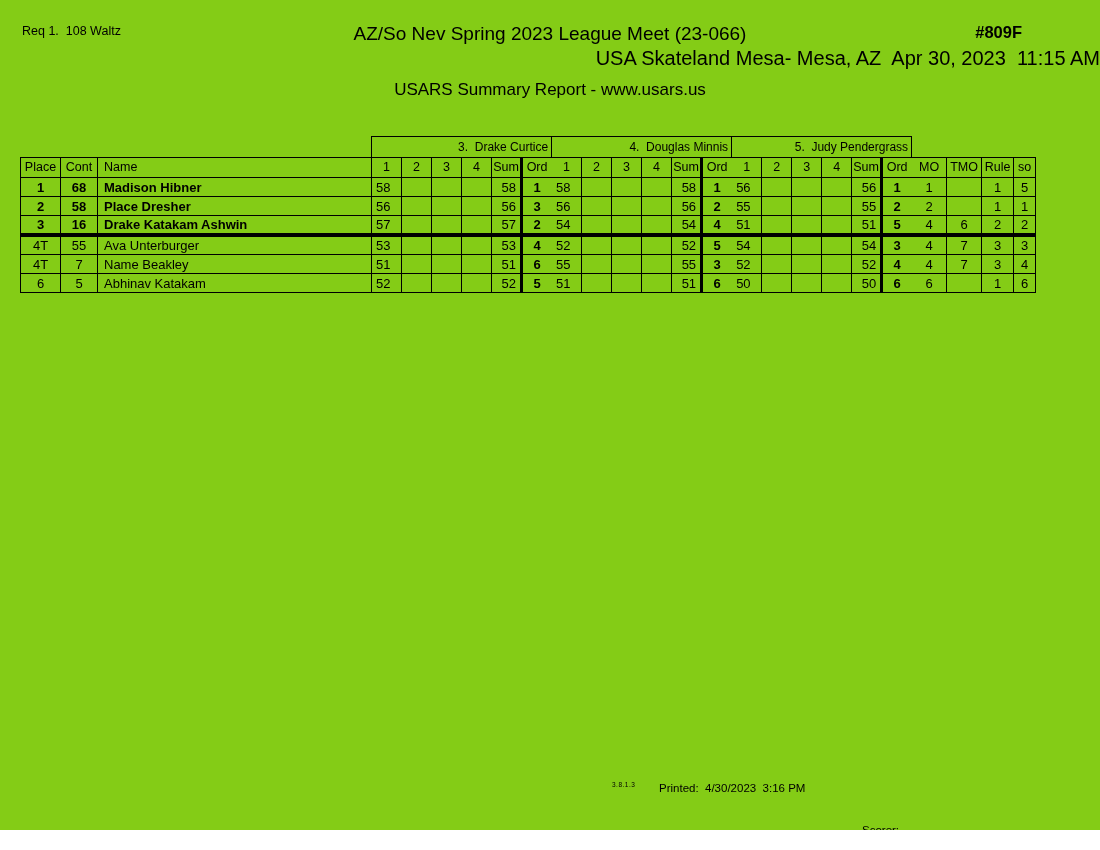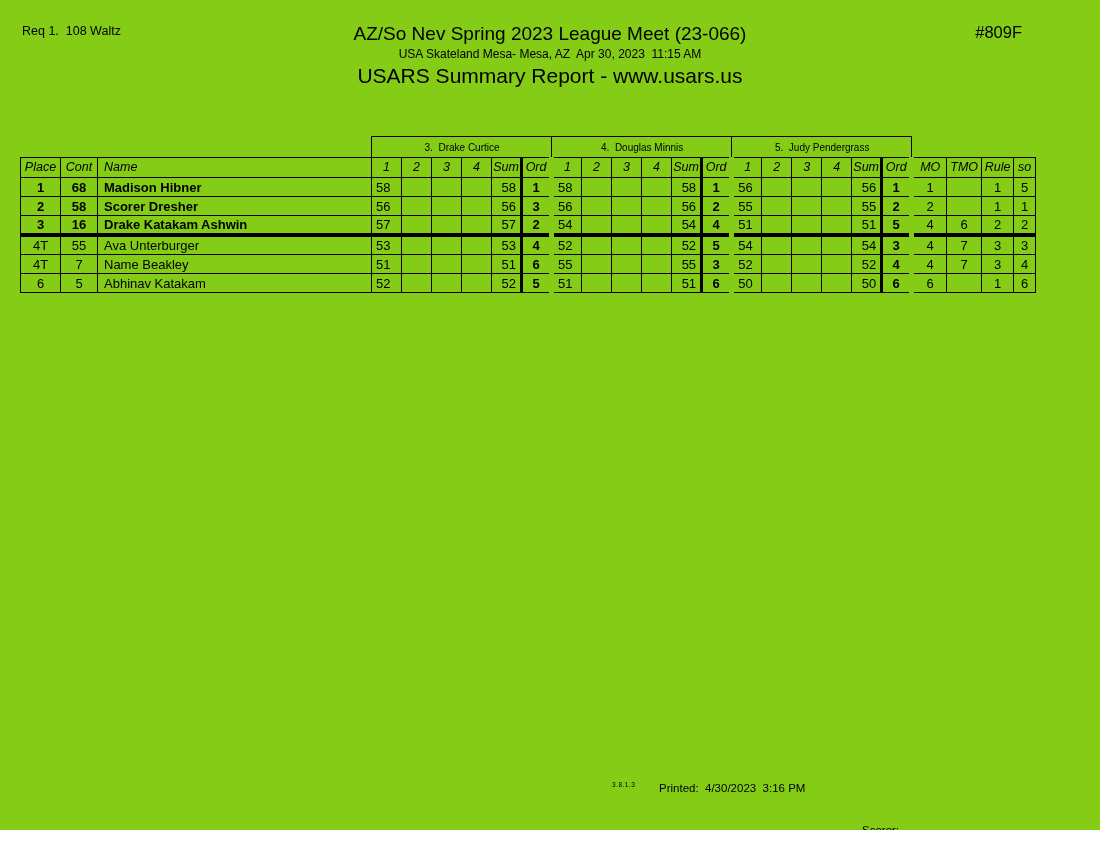--- a/index.html
+++ b/index.html
@@ -1,41 +1,41 @@
 <!DOCTYPE html>
 <html><head>
 <meta charset="utf-8">
 <style>
   * { margin:0; padding:0; box-sizing:border-box; }
   html,body { width:1100px; height:850px; background:#ffffff; color:#000000;
     font-family:"Liberation Sans", sans-serif; }
   #page { position:relative; width:1100px; height:830px; background:#84cc16; overflow:hidden;padding-left:12px; }
 
   .req-label { position:absolute; left:22px; top:24px; font-size:12.5px; white-space:pre; }
-  .meet-number { position:absolute; right:78px; top:23px; font-size:16.5px; font-weight:normal; }
+  .meet-number { position:absolute; right:78px; top:23px; font-size:16.5px; font-weight:bold; }
 
   .header-block { position:absolute; left:0; top:23px; width:1100px; text-align:center; }
   .header-title  { font-size:19px; font-weight:normal; white-space:pre; }
-  .header-venue  { font-size:12px; margin-top:2px; white-space:pre; }
+  .header-venue  { font-size:20px; margin-top:2px; white-space:pre;text-align:right; }
   .header-event  { font-size:19px; font-weight:bold; margin-top:5px; white-space:pre; letter-spacing:0.5px; }
-  .header-report { font-size:21px; margin-top:3px; white-space:pre; }
+  .header-report { font-size:17px; margin-top:10px; white-space:pre; }
 
   table.results { position:absolute; left:20px; top:136px; width:1015px;
     border-collapse:collapse; table-layout:fixed; font-size:13px; }
   td, th { border:1px solid #000; padding:0 3px; height:19px; line-height:17px;
     overflow:hidden; white-space:nowrap; }
   tr.judges-row td { height:21px; }
-  th { font-weight:normal; font-size:12.5px; text-align:center; padding:0 1px; height:20px;font-style:italic; }
+  th { font-weight:normal; font-size:12.5px; text-align:center; padding:0 1px; height:20px; }
   td.spacer { border:none; background:transparent; }
-  td.judge { text-align:center; font-size:10px; white-space:pre; padding-left:4px;margin-left:36px; }
+  td.judge { text-align:right; font-size:12px; white-space:pre; padding-left:4px;margin-left:36px; }
   th.name, td.name { text-align:left; padding-left:6px; }
   td.place, td.cont { text-align:center; }
   td.s { text-align:left; padding-left:4px; }
   td.sum { text-align:right; padding-right:4px; }
-  th.ord, td.ord { border-left:3px solid #000; border-right:5px solid #84cc16; }
+  th.ord, td.ord { border-left:3px solid #000; border-right:1px solid #84cc16; }
   td.ord { text-align:center; font-weight:bold; }
   td.tail { text-align:center; }
   tr.bold td.place, tr.bold td.cont, tr.bold td.name { font-weight:bold; }
   tr.sep td { border-bottom:4px solid #000; }
 
   .footer-version { position:absolute; left:612px; top:781px; font-size:6.5px; letter-spacing:0.5px; }
   .footer-printed { position:absolute; left:659px; top:782px; font-size:11.5px; white-space:pre; }
   .footer-scorer  { position:absolute; left:862px; top:824px; font-size:11.5px; }
 </style>
 </head>
@@ -145,21 +145,21 @@
           <td class="sum">56</td>
           <td class="ord">1</td>
           <td class="tail">1</td>
           <td class="tail"></td>
           <td class="tail">1</td>
           <td class="tail">5</td>
         </tr>
         <tr class="bold">
           <td class="place">2</td>
           <td class="cont">58</td>
-          <td class="name">Scorer Dresher</td>
+          <td class="name">Place Dresher</td>
           <td class="s">56</td>
           <td class="s"></td>
           <td class="s"></td>
           <td class="s"></td>
           <td class="sum">56</td>
           <td class="ord">3</td>
           <td class="s">56</td>
           <td class="s"></td>
           <td class="s"></td>
           <td class="s"></td>

